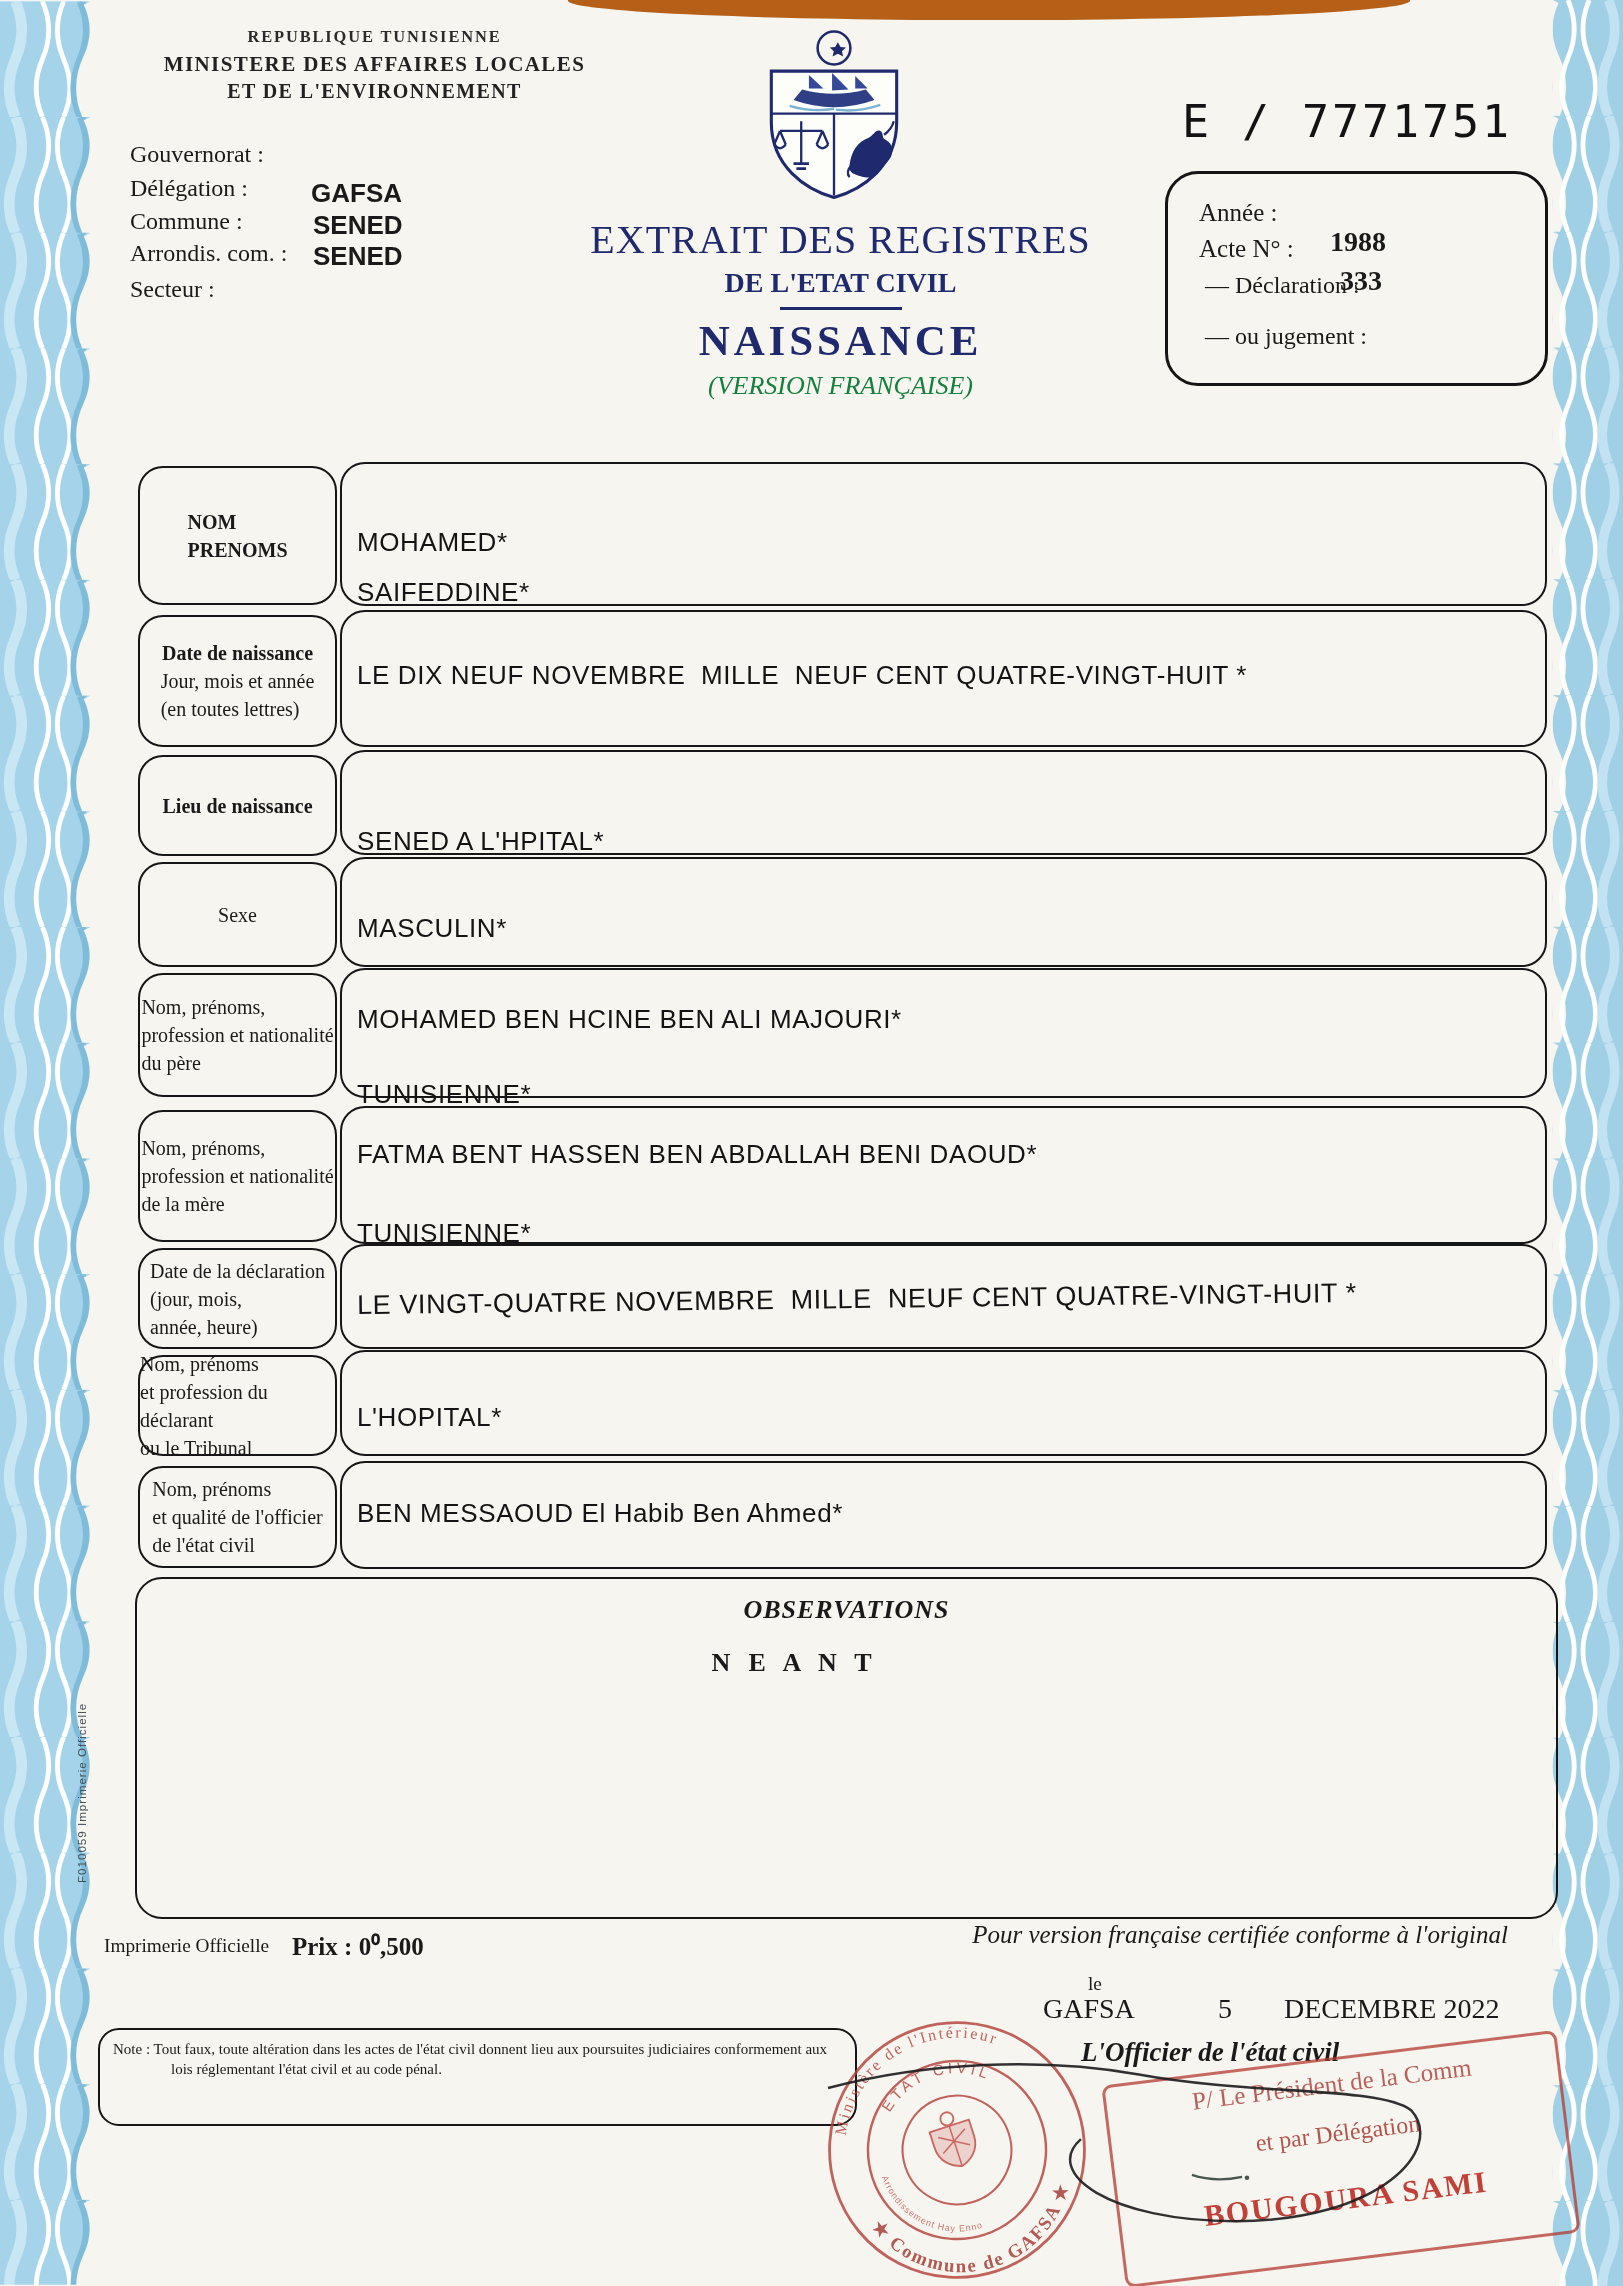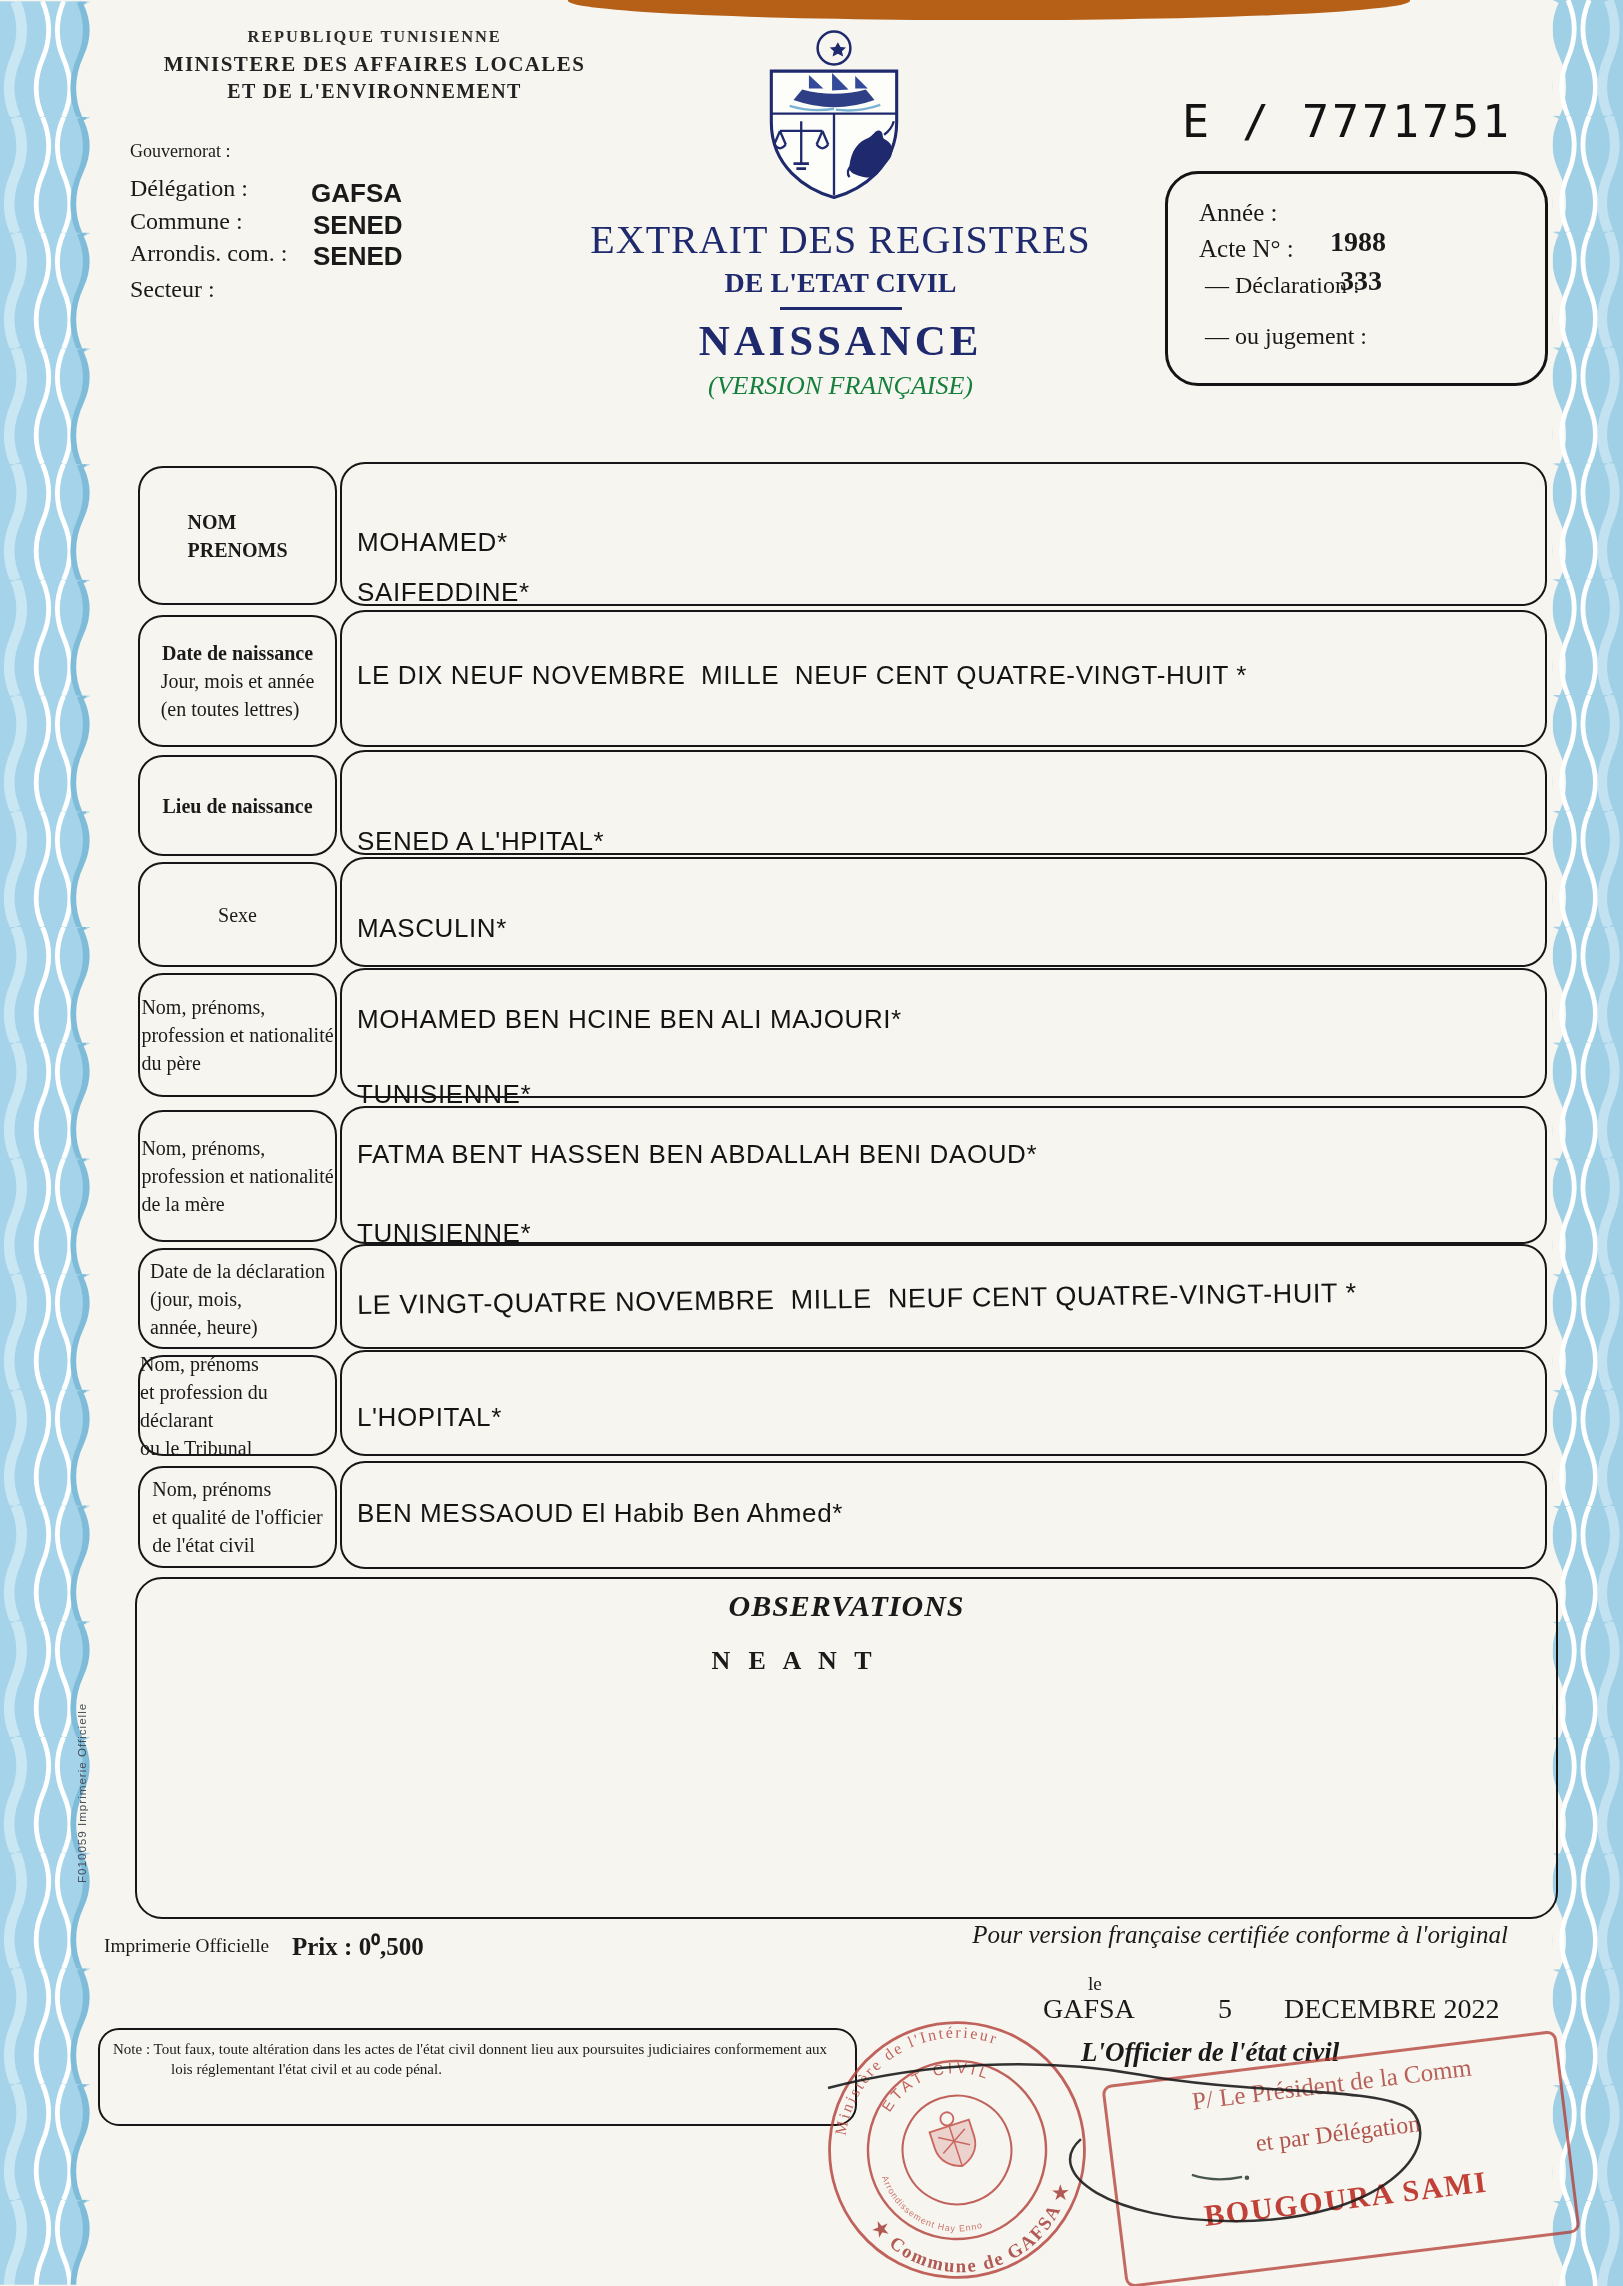--- a/index.html
+++ b/index.html
@@ -61,21 +61,21 @@
 
   <div class="abs" style="left:568px;top:0;width:842px;height:20px;background:#b55f17;border-radius:0 0 406px 406px / 0 0 19.3px 19.3px;"></div>
 
   <div class="abs center" style="left:104px;top:27px;width:541px;">
     <div style="font-size:16.4px;font-weight:bold;letter-spacing:1.9px;color:#2b2b2b;">REPUBLIQUE TUNISIENNE</div>
     <div style="font-size:21px;font-weight:bold;letter-spacing:1.4px;color:#222;margin-top:4.8px;">MINISTERE DES AFFAIRES LOCALES</div>
     <div style="font-size:20px;font-weight:bold;letter-spacing:1.4px;color:#222;margin-top:2.9px;text-align:center;">ET DE L'ENVIRONNEMENT</div>
   </div>
 
   <div>
-    <span class="abs" style="left:130px;top:141px;font-size:18px;">Gouvernorat :</span>
+    <span class="abs" style="left:130px;top:141px;font-size:24px;">Gouvernorat :</span>
     <span class="abs" style="left:130px;top:175px;font-size:24px;">Délégation :</span>
     <span class="abs" style="left:130px;top:208px;font-size:24px;">Commune :</span>
     <span class="abs" style="left:130px;top:240px;font-size:24px;">Arrondis. com. :</span>
     <span class="abs" style="left:130px;top:276px;font-size:24px;">Secteur :</span>
     <span class="abs sans" style="left:311px;top:178px;font-size:26px;font-weight:bold;">GAFSA</span>
     <span class="abs sans" style="left:313px;top:210px;font-size:26px;font-weight:bold;">SENED</span>
     <span class="abs sans" style="left:313px;top:241px;font-size:26px;font-weight:bold;">SENED</span>
   </div>
 
   <svg class="abs" style="left:751px;top:21px;" width="166" height="189" viewBox="0 0 172 196">
@@ -172,21 +172,21 @@
   <div class="valbox" style="top:1350px;height:102px;"></div>
   <span class="val" style="left:357px;top:1402px;">L'HOPITAL*</span>
 
   <div class="lblbox pre" style="top:1466px;height:98px;">Nom, prénoms
 et qualité de l'officier
 de l'état civil</div>
   <div class="valbox" style="top:1461px;height:104px;"></div>
   <span class="val" style="left:357px;top:1498px;">BEN MESSAOUD El Habib Ben Ahmed*</span>
 
   <div class="obsbox">
-    <div class="center" style="font-size:30px;font-weight:bold;font-style:italic;margin-top:10px;letter-spacing:1px;">OBSERVATIONS</div>
+    <div class="center" style="font-size:26px;font-weight:bold;font-style:italic;margin-top:16px;letter-spacing:1px;">OBSERVATIONS</div>
     <div class="center" style="font-size:26px;font-weight:bold;letter-spacing:5.8px;margin-top:23px;padding-right:104px;">N E A N T</div>
   </div>
 
   <div class="abs" style="left:75px;top:1883px;transform:rotate(-90deg);transform-origin:left top;font-size:11.6px;color:#45505a;letter-spacing:1px;font-family:'Liberation Sans',sans-serif;">F010059   Imprimerie Officielle</div>
 
   <span class="abs" style="left:104px;top:1935px;font-size:19.3px;">Imprimerie Officielle</span>
   <span class="abs" style="left:292px;top:1928px;font-size:25px;font-weight:bold;">Prix : 0⁰,500</span>
 
   <div class="abs" style="left:898px;top:1921px;width:610px;text-align:right;font-size:25px;font-style:italic;">Pour version française certifiée conforme à l'original</div>
   <span class="abs" style="left:1088px;top:1973px;font-size:19.3px;">le</span>

